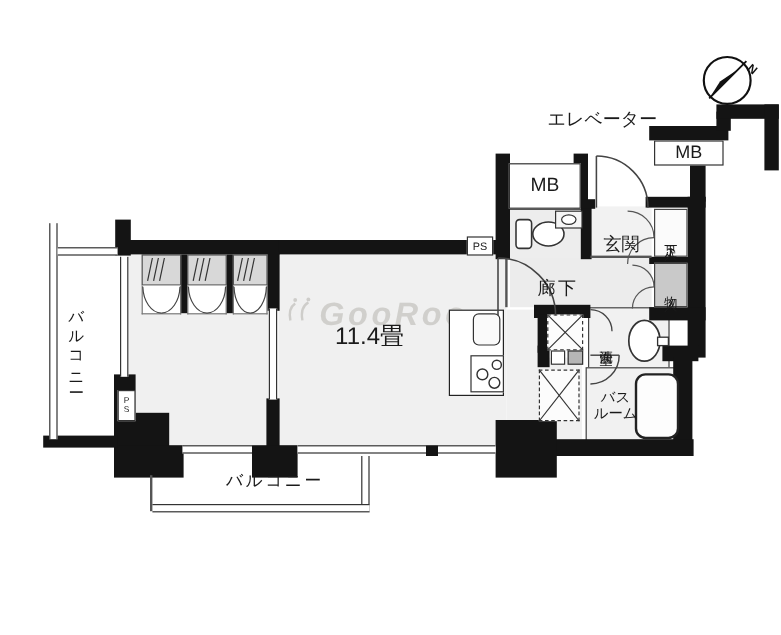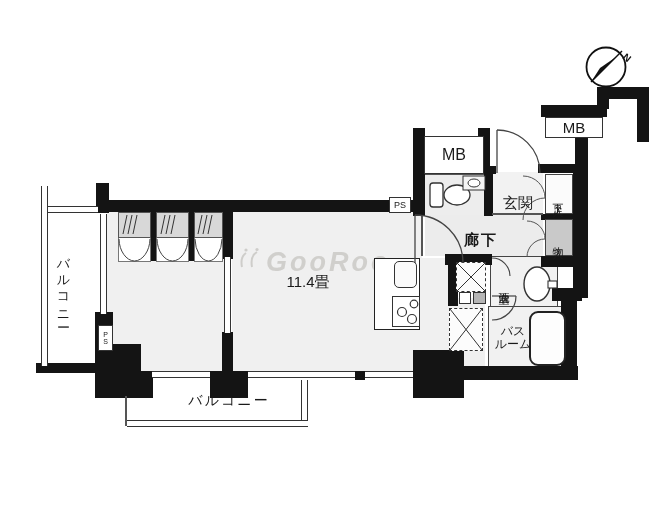--- a/index.html
+++ b/index.html
@@ -201,31 +201,32 @@
 
     <g>
       <circle cx="606" cy="67" r="19.5" fill="#fff" stroke="#111" stroke-width="1.8"></circle>
       <line x1="591" y1="82" x2="622" y2="51" stroke="#111" stroke-width="1.5"></line>
       <polygon points="591,82 616,57 600,68" fill="#111"></polygon>
       <text x="622" y="58" font-size="10" font-weight="bold" fill="#111" transform="rotate(40 622 58)">N</text>
     </g>
   </svg>
 
   <div class="lbl" style="left:438px;top:90px;width:128px;font-size:15px;line-height:19px;">
+    <div>エレベーター</div>
   </div>
   <div class="lbl" style="left:494px;top:194px;width:48px;font-size:15px;">玄関</div>
   <div class="lbl vt" style="left:550px;top:175px;height:42px;font-size:11px;letter-spacing:1px;">下足入</div>
-  <div class="lbl" style="left:457px;top:231px;width:48px;font-size:15px;letter-spacing:2px;font-weight:bold;">廊下</div>
+  <div class="lbl" style="left:441px;top:231px;width:48px;font-size:15px;letter-spacing:2px;">廊下</div>
   <div class="lbl vt" style="left:550px;top:222px;height:34px;font-size:11px;letter-spacing:1px;">物入</div>
   <div class="lbl vt" style="left:496px;top:261px;height:46px;font-size:11px;letter-spacing:1px;">洗面室</div>
   <div class="lbl" style="left:488px;top:325px;width:50px;font-size:12px;line-height:13px;">
     <div>バス</div>
     <div>ルーム</div>
   </div>
   <div class="lbl" style="left:256px;top:270px;width:104px;font-size:21px;line-height:23px;">
-    <div style="font-size:15px;">11.4畳</div>
+    <div style="font-size:20px;">11.4畳</div>
   </div>
   <div class="lbl" style="left:155px;top:281px;width:84px;font-size:20px;line-height:23px;">
   </div>
   <div class="lbl" style="left:163px;top:392px;width:132px;font-size:14px;letter-spacing:2px;">バルコニー</div>
   <div class="lbl vt" style="left:54px;top:226px;height:120px;font-size:13px;letter-spacing:3px;">バルコニー</div>
 
 </div>
 
 </body></html>

